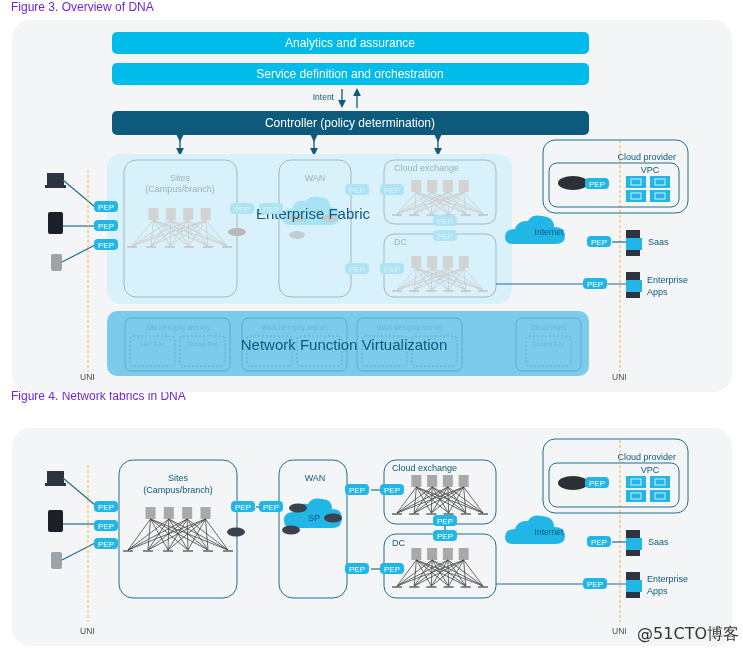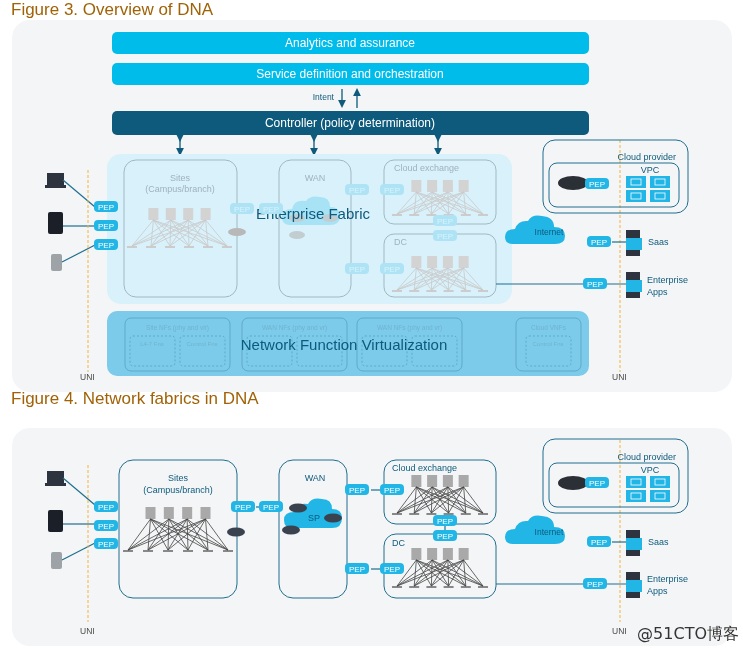--- a/index.html
+++ b/index.html
@@ -1,17 +1,17 @@
 <!DOCTYPE html>
 <html><head>
 <meta charset="utf-8">
 <style>
   html,body{margin:0;padding:0;background:#ffffff;}
   body{width:743px;height:655px;position:relative;overflow:hidden;font-family:"Liberation Sans",sans-serif;}
-  .caption{position:absolute;font-size:17px;color:#a16207;}
+  .caption{position:absolute;font-size:12px;color:#6d28d9;}
   svg text{font-family:"Liberation Sans",sans-serif;}
   #fig3{position:absolute;left:0;top:0;}
   #fig4{position:absolute;left:0;top:0;}
   .watermark{position:absolute;right:4px;bottom:10px;font-size:16px;color:#333;font-family:"DejaVu Sans",sans-serif;margin-top:24px;}
 </style>
 </head>
 <body>
 
 <div class="caption" style="left:11px;top:0px;">Figure 3.  Overview of DNA</div>
 <div class="caption" style="left:11px;top:389px;">Figure 4.  Network fabrics in DNA</div>

